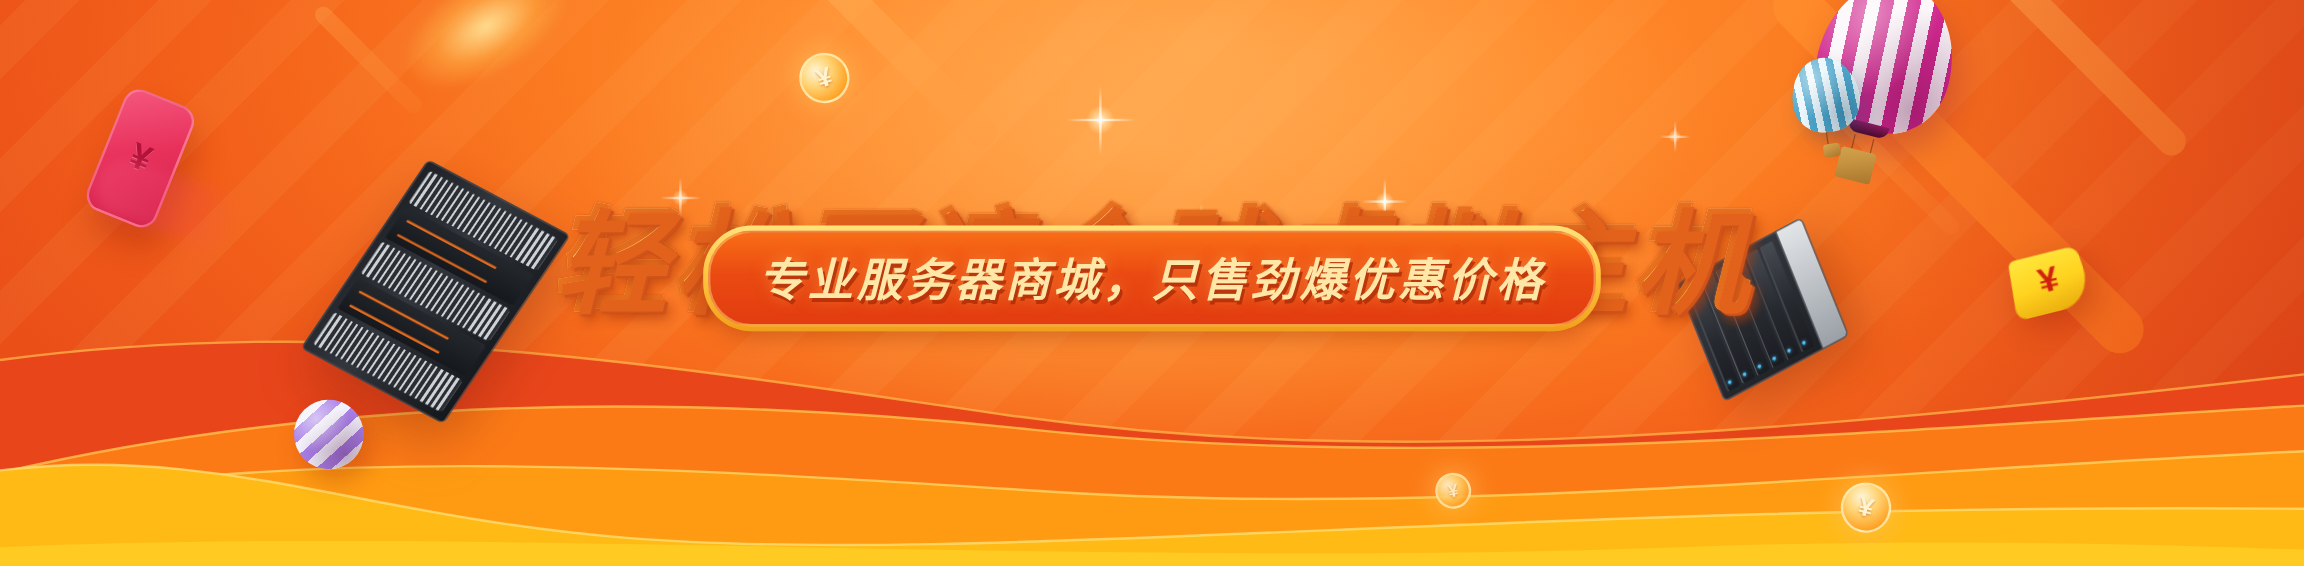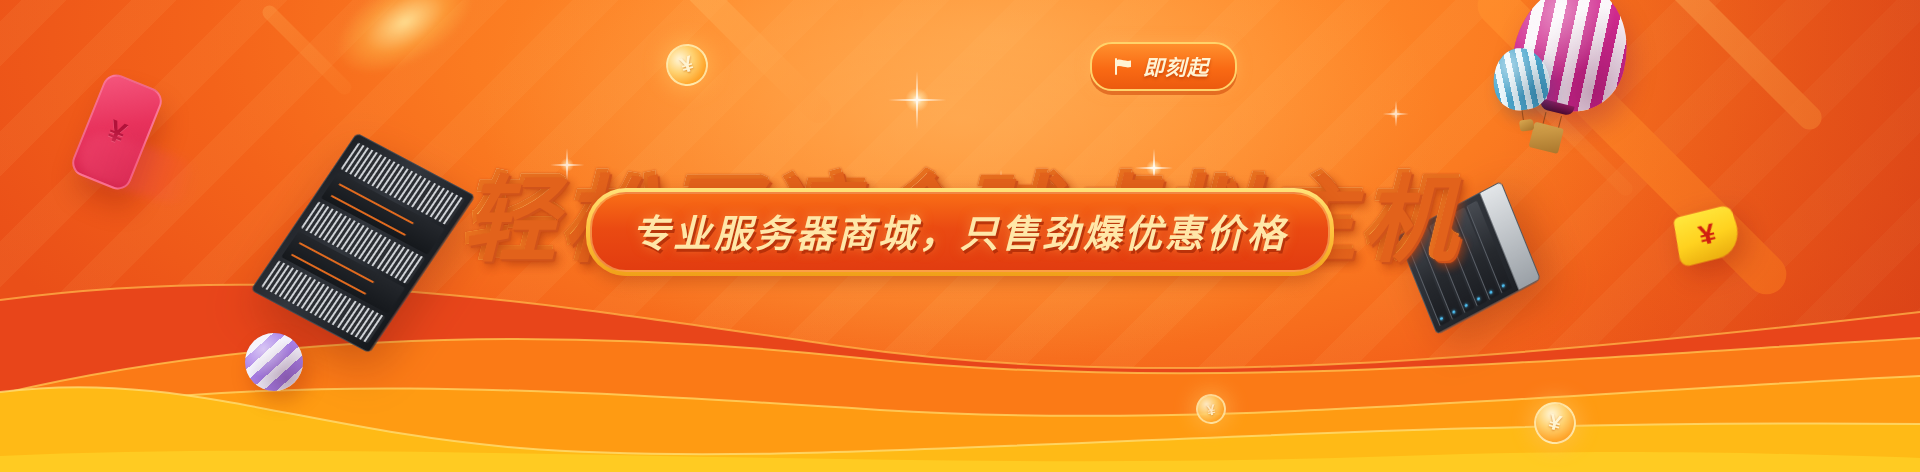--- a/index.html
+++ b/index.html
@@ -428,29 +428,20 @@
   </div>
 
   <div class="spark sp1"></div>
   <div class="spark sp2"></div>
   <div class="spark sp3"></div>
   <div class="spark sp4"></div>
   <div class="spark sp5"></div>
 
   <div class="content">
 
-    <div class="badge-wrap">
-      <div class="badge">
-        <svg class="flag" viewBox="0 0 20 17" aria-hidden="true">
-          <path d="M2 1 L2 16" stroke="#fff3d4" stroke-width="2" stroke-linecap="round" fill="none"></path>
-          <path d="M3 2 C7 0.5, 11 4, 17 2.5 L17 9 C11 10.5, 7 7, 3 8.5 Z" fill="#fff3d4"></path>
-        </svg>
-        <span class="btext">即刻起</span>
-      </div>
-    </div>
 
     <h1 class="title">轻松买遍全球虚拟主机</h1>
 
     <div class="pill-wrap">
       <div class="pill">
         <div class="inner">
           <div class="ptext">专业服务器商城，只售劲爆优惠价格</div>
         </div>
       </div>
     </div>

